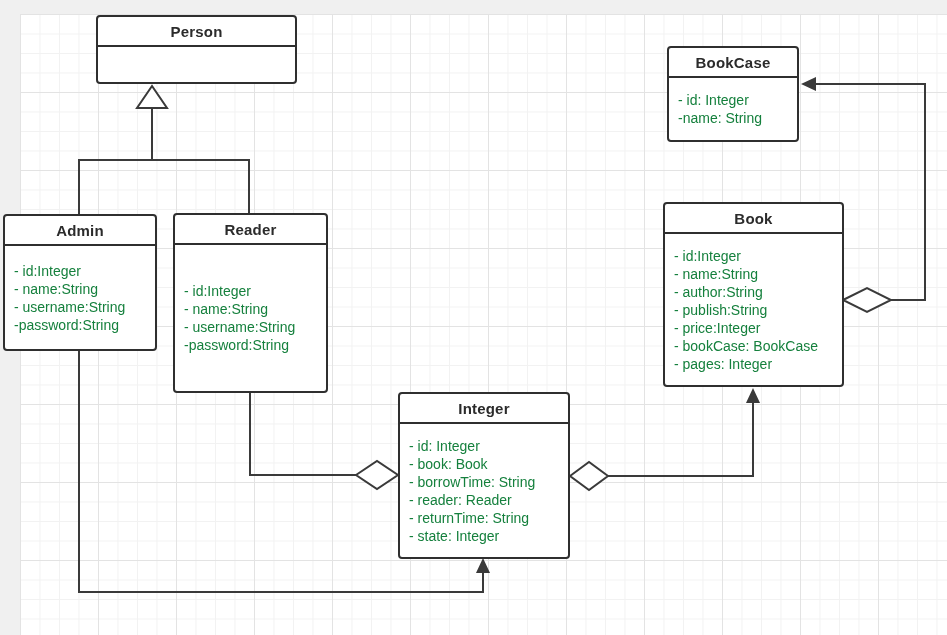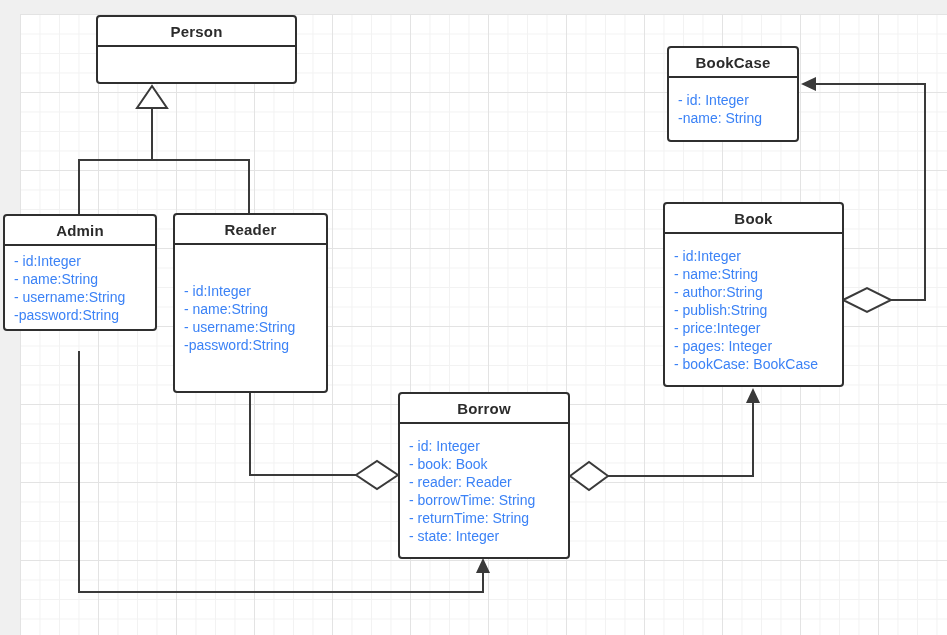--- a/index.html
+++ b/index.html
@@ -37,26 +37,26 @@
     font-weight:bold; font-size:15px; color:#2b2b2b;
     letter-spacing:.2px;
   }
   .uml-attrs {
     flex:1 1 auto;
     display:flex; flex-direction:column; justify-content:center;
     padding:2px 6px 2px 9px;
     overflow:hidden;
   }
   .attr-line {
-    font-size:14px; line-height:18px; color:#3b82f6;
+    font-size:14px; line-height:18px; color:#15803d;
     white-space:nowrap;
   }
   
   .pos-person   { left:52px;  top:15px;  width:201px; height:69px;margin-left:44px;  }
-  .pos-admin    { left:3px;   top:214px; width:154px; height:117px; }
+  .pos-admin    { left:3px;   top:214px; width:154px; height:137px; }
   .pos-reader   { left:173px; top:213px; width:155px; height:180px; }
   .pos-bookcase { left:667px; top:46px;  width:132px; height:96px;  }
   .pos-book     { left:663px; top:202px; width:181px; height:185px; }
   .pos-borrow   { left:398px; top:392px; width:172px; height:167px; }
 </style>
 </head>
 <body>
 
 <div class="canvas"></div>
 
@@ -126,28 +126,28 @@
 </div>
 
 <div class="uml-class pos-book">
   <div class="uml-title">Book</div>
   <div class="uml-attrs">
       <div class="attr-line">- id:Integer</div>
       <div class="attr-line">- name:String</div>
       <div class="attr-line">- author:String</div>
       <div class="attr-line">- publish:String</div>
       <div class="attr-line">- price:Integer</div>
+      <div class="attr-line">- bookCase: BookCase</div>
       <div class="attr-line">- pages: Integer</div>
-      <div class="attr-line">- bookCase: BookCase</div>
     </div>
 </div>
 
 <div class="uml-class pos-borrow">
-  <div class="uml-title">Borrow</div>
+  <div class="uml-title">Integer</div>
   <div class="uml-attrs">
       <div class="attr-line">- id: Integer</div>
       <div class="attr-line">- book: Book</div>
+      <div class="attr-line">- borrowTime: String</div>
       <div class="attr-line">- reader: Reader</div>
-      <div class="attr-line">- borrowTime: String</div>
       <div class="attr-line">- returnTime: String</div>
       <div class="attr-line">- state: Integer</div>
     </div>
 </div>
 
 </body></html>

